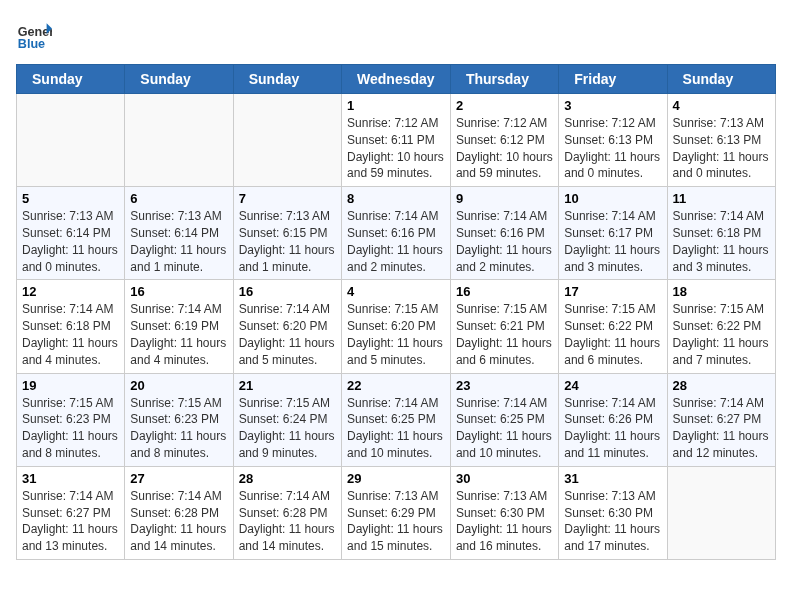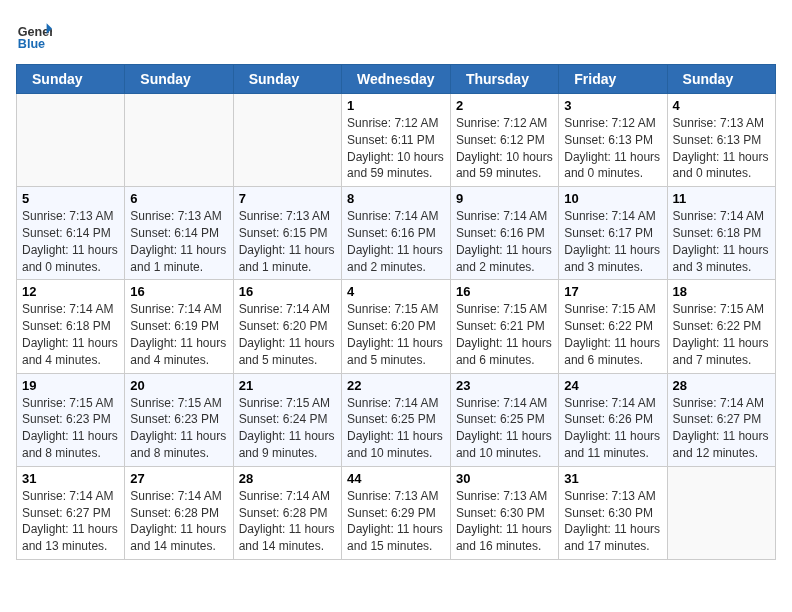--- a/index.html
+++ b/index.html
@@ -286,21 +286,21 @@
 Sunset: 6:28 PM
 Daylight: 11 hours and 14 minutes.</div>
         </td>
         <td>
           <div class="day-num">28</div>
           <div class="day-info" style="white-space: pre-line;">Sunrise: 7:14 AM
 Sunset: 6:28 PM
 Daylight: 11 hours and 14 minutes.</div>
         </td>
         <td>
-          <div class="day-num">44</div>
+          <div class="day-num">29</div>
           <div class="day-info" style="white-space: pre-line;">Sunrise: 7:13 AM
 Sunset: 6:29 PM
 Daylight: 11 hours and 15 minutes.</div>
         </td>
         <td>
           <div class="day-num">30</div>
           <div class="day-info" style="white-space: pre-line;">Sunrise: 7:13 AM
 Sunset: 6:30 PM
 Daylight: 11 hours and 16 minutes.</div>
         </td>

